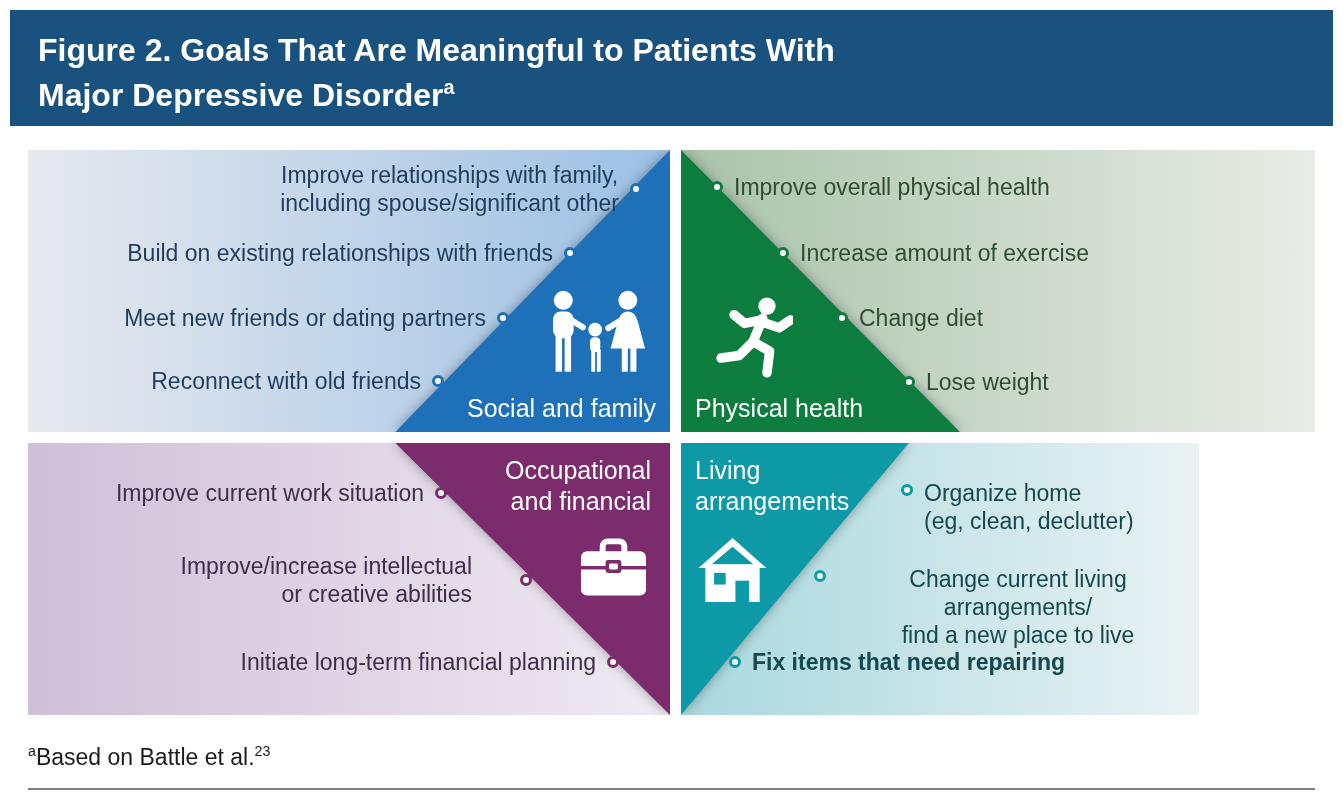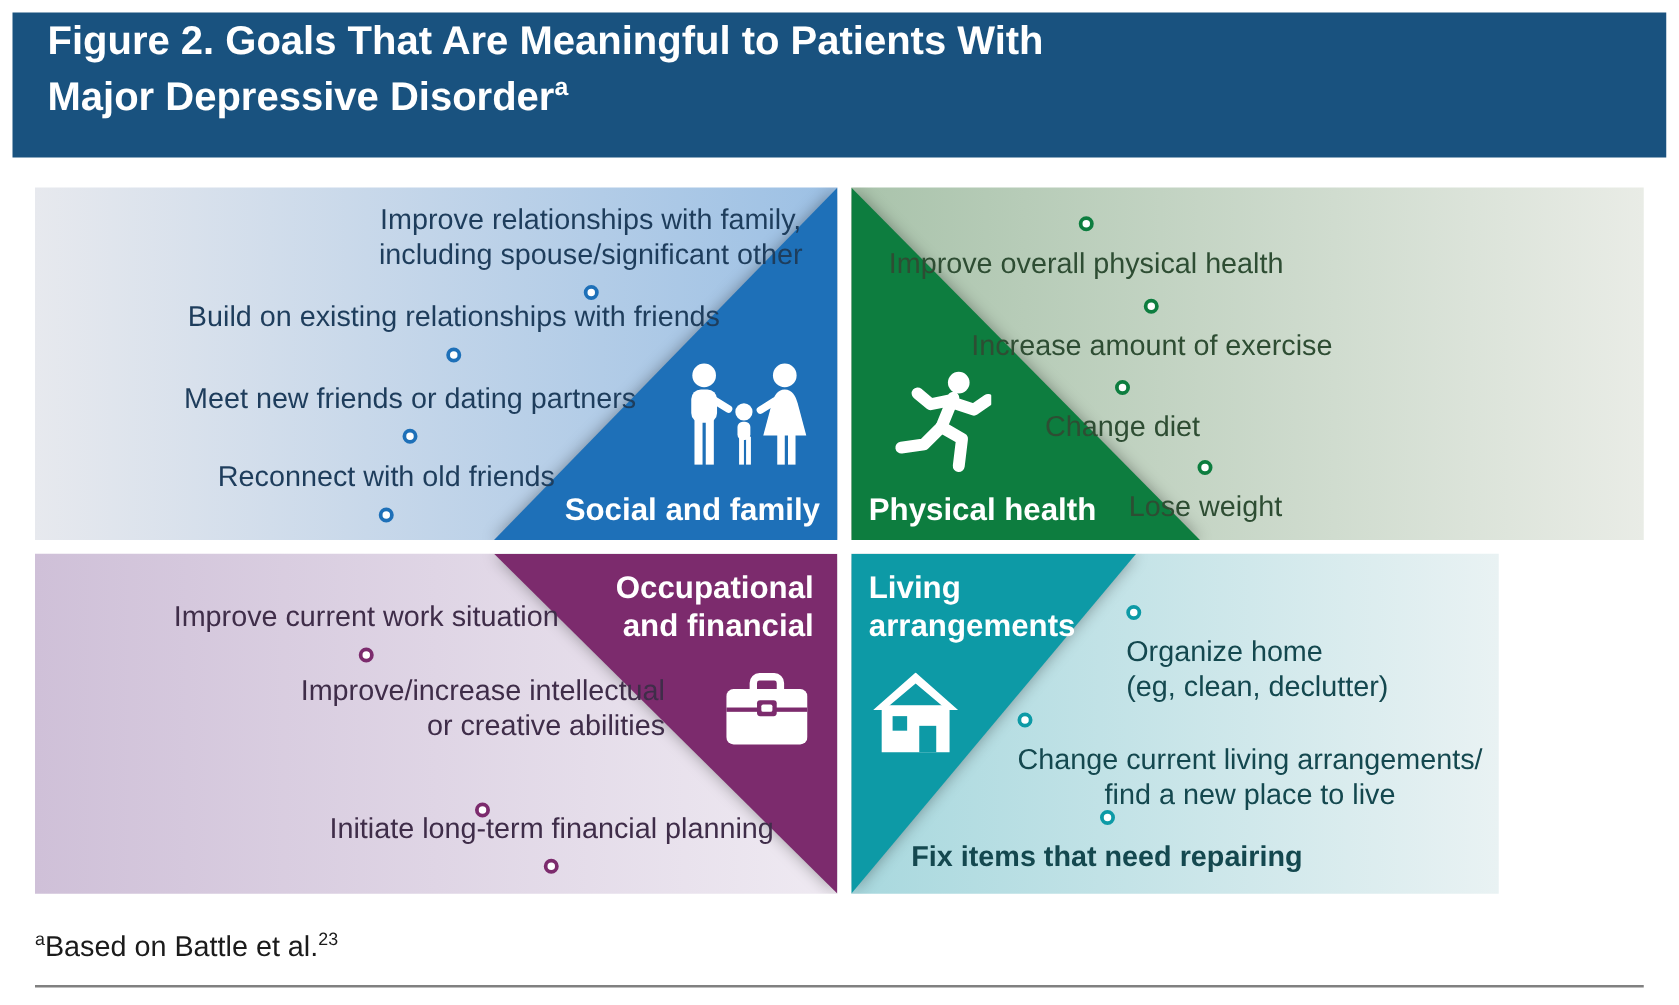--- a/index.html
+++ b/index.html
@@ -1,48 +1,48 @@
 <!DOCTYPE html>
 <html><head>
 <meta charset="utf-8">
 <style>
   * { margin:0; padding:0; box-sizing:border-box; }
   html,body { width:1343px; height:804px; background:#ffffff;
     font-family:"Liberation Sans", sans-serif; position:relative; overflow:hidden; }
 
   .header { position:absolute; left:10px; top:10px; width:1323px; height:116px;
-    background:#19527f; color:#ffffff; padding:0 0 0 28px; }
+    background:#19527f; color:#ffffff; padding:18px 0 0 28px; }
   .header .line { font-size:32px; font-weight:bold; line-height:45px; }
   sup.small { font-size:0.62em; vertical-align:super; line-height:0; }
 
   .panel { position:absolute; overflow:hidden; }
   #panel-social       { left:28px;  top:150px; width:642px; height:282px;
     background:linear-gradient(to right,#e7e9ee 0%,#9cc0e4 100%); color:#1e3d5c; }
   #panel-physical     { left:681px; top:150px; width:634px; height:282px;
     background:linear-gradient(to right,#a9c3ab 0%,#e9ece6 100%); color:#2e4d33; }
   #panel-occupational { left:28px;  top:443px; width:642px; height:272px;
     background:linear-gradient(to right,#cfc0d8 0%,#efeaf2 100%); color:#3f2d49; }
   #panel-living       { left:681px; top:443px; width:518px; height:272px;
     background:linear-gradient(to right,#a8d8de 0%,#e9f2f3 100%); color:#14484f; }
 
   .tri-wrap { position:absolute; inset:0; filter:drop-shadow(0 0 6px rgba(0,0,0,0.35)); pointer-events:none; }
   .tri { position:absolute; inset:0; }
   #panel-social .tri       { background:#1e70b8; clip-path:polygon(57.2% 100%, 100% 0%, 100% 100%); }
   #panel-physical .tri     { background:#0d7d3f; clip-path:polygon(0% 0%, 44% 100%, 0% 100%); }
   #panel-occupational .tri { background:#7c2b6d; clip-path:polygon(57.2% 0%, 100% 0%, 100% 100%); }
   #panel-living .tri       { background:#0d9aa6; clip-path:polygon(0% 0%, 44% 0%, 0% 100%); }
 
-  .tri-label { position:absolute; color:#ffffff; font-weight:bold; font-size:25px; line-height:31px; }
+  .tri-label { position:absolute; color:#ffffff; font-weight:normal; font-size:25px; line-height:31px; }
   #panel-social .tri-label       { right:14px; bottom:8px; text-align:right; }
   #panel-physical .tri-label     { left:14px;  bottom:8px; }
   #panel-occupational .tri-label { right:19px; top:12px; text-align:right; }
   #panel-living .tri-label       { left:14px;  top:12px; }
   .tri-label .lbl-ln { display:block; }
 
-  .goal { position:absolute; display:flex; align-items:center; gap:11px; font-size:23px;flex-direction:column; }
+  .goal { position:absolute; display:flex; align-items:center; gap:11px; font-size:23px; }
   .goal.top-align { align-items:flex-start; }
   .goal.top-align .bullet { margin-top:5px; }
   .goal .text { line-height:28px; }
   .goal .ln { display:block; }
   .q-left .goal .text  { text-align:right; }
   .q-right .goal .text { text-align:left; }
   .goal .text.center { text-align:center; }
 
   .bullet { flex:0 0 auto; width:12px; height:12px; border-radius:50%; background:#ffffff; border:3px solid #333; }
   #panel-social .bullet       { border-color:#1e70b8; }
@@ -175,21 +175,21 @@
     <span class="lbl-ln">Occupational</span>
     <span class="lbl-ln">and financial</span>
   </div>
 
   <div class="goal" style="top:36px; right:223px;">
     <span class="text">
       <span class="ln">Improve current work situation</span>
     </span>
     <span class="bullet"></span>
   </div>
-  <div class="goal" style="top:95px; right:138px;gap:48px;">
+  <div class="goal" style="top:109px; right:138px;gap:48px;">
     <span class="text">
       <span class="ln">Improve/increase intellectual</span>
       <span class="ln">or creative abilities</span>
     </span>
     <span class="bullet"></span>
   </div>
   <div class="goal" style="top:205px; right:51px;">
     <span class="text">
       <span class="ln">Initiate long-term financial planning</span>
     </span>

